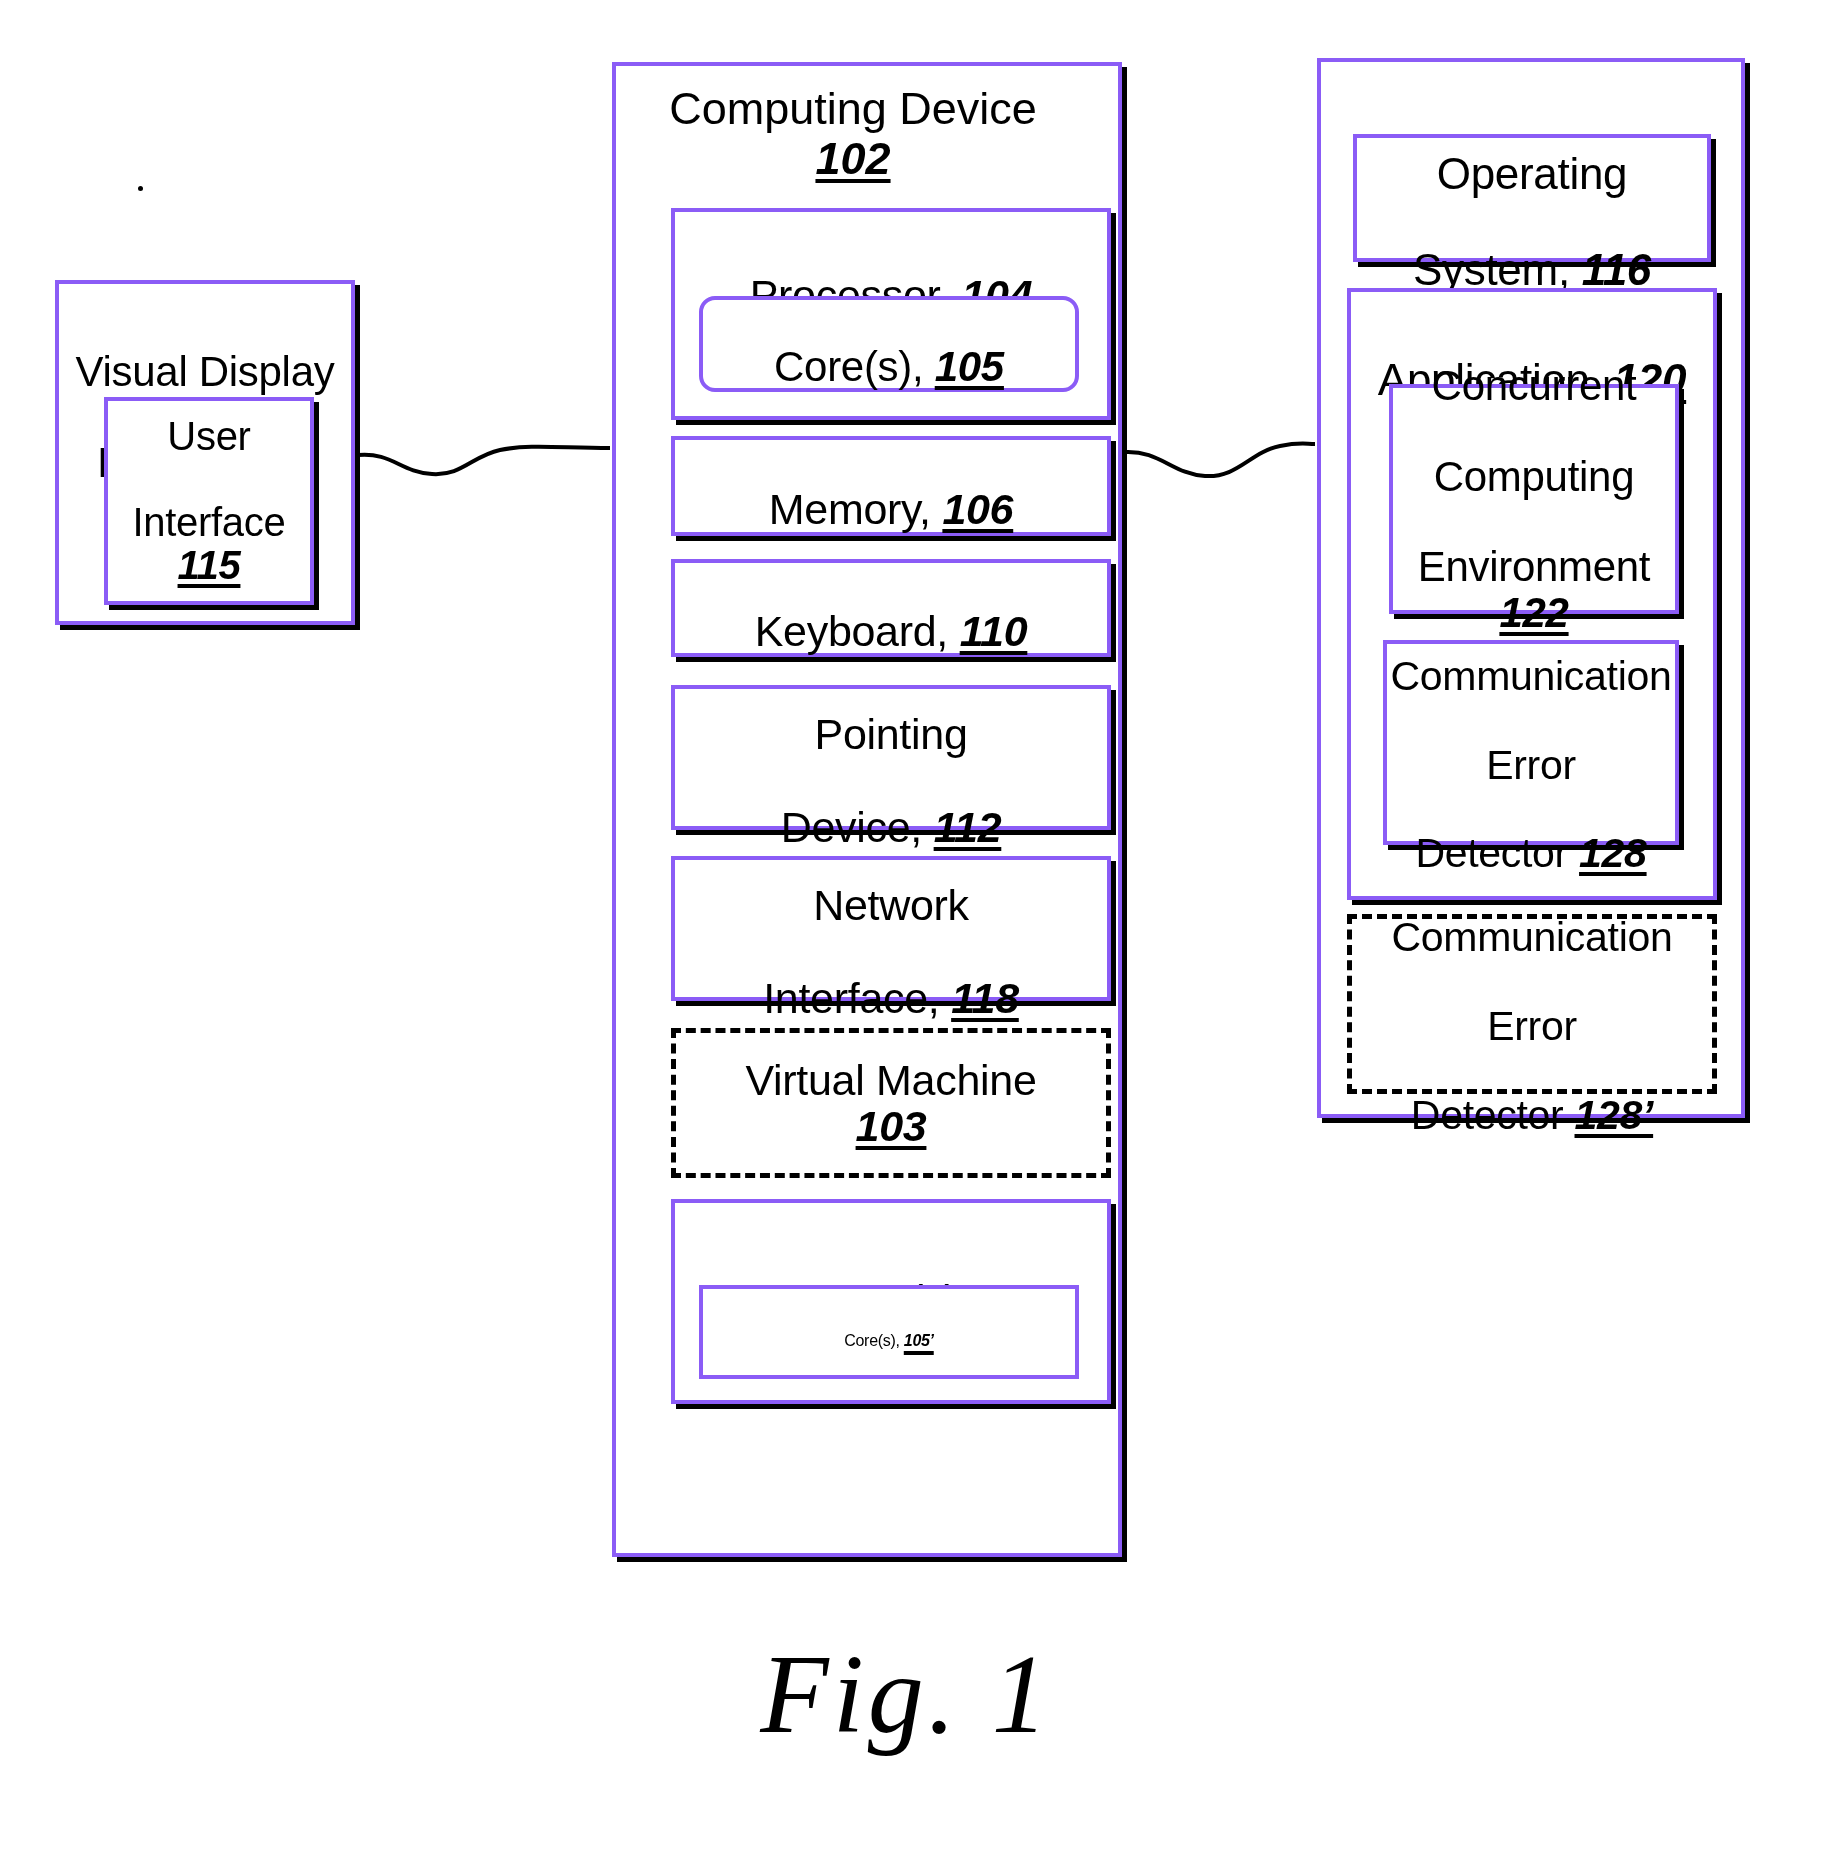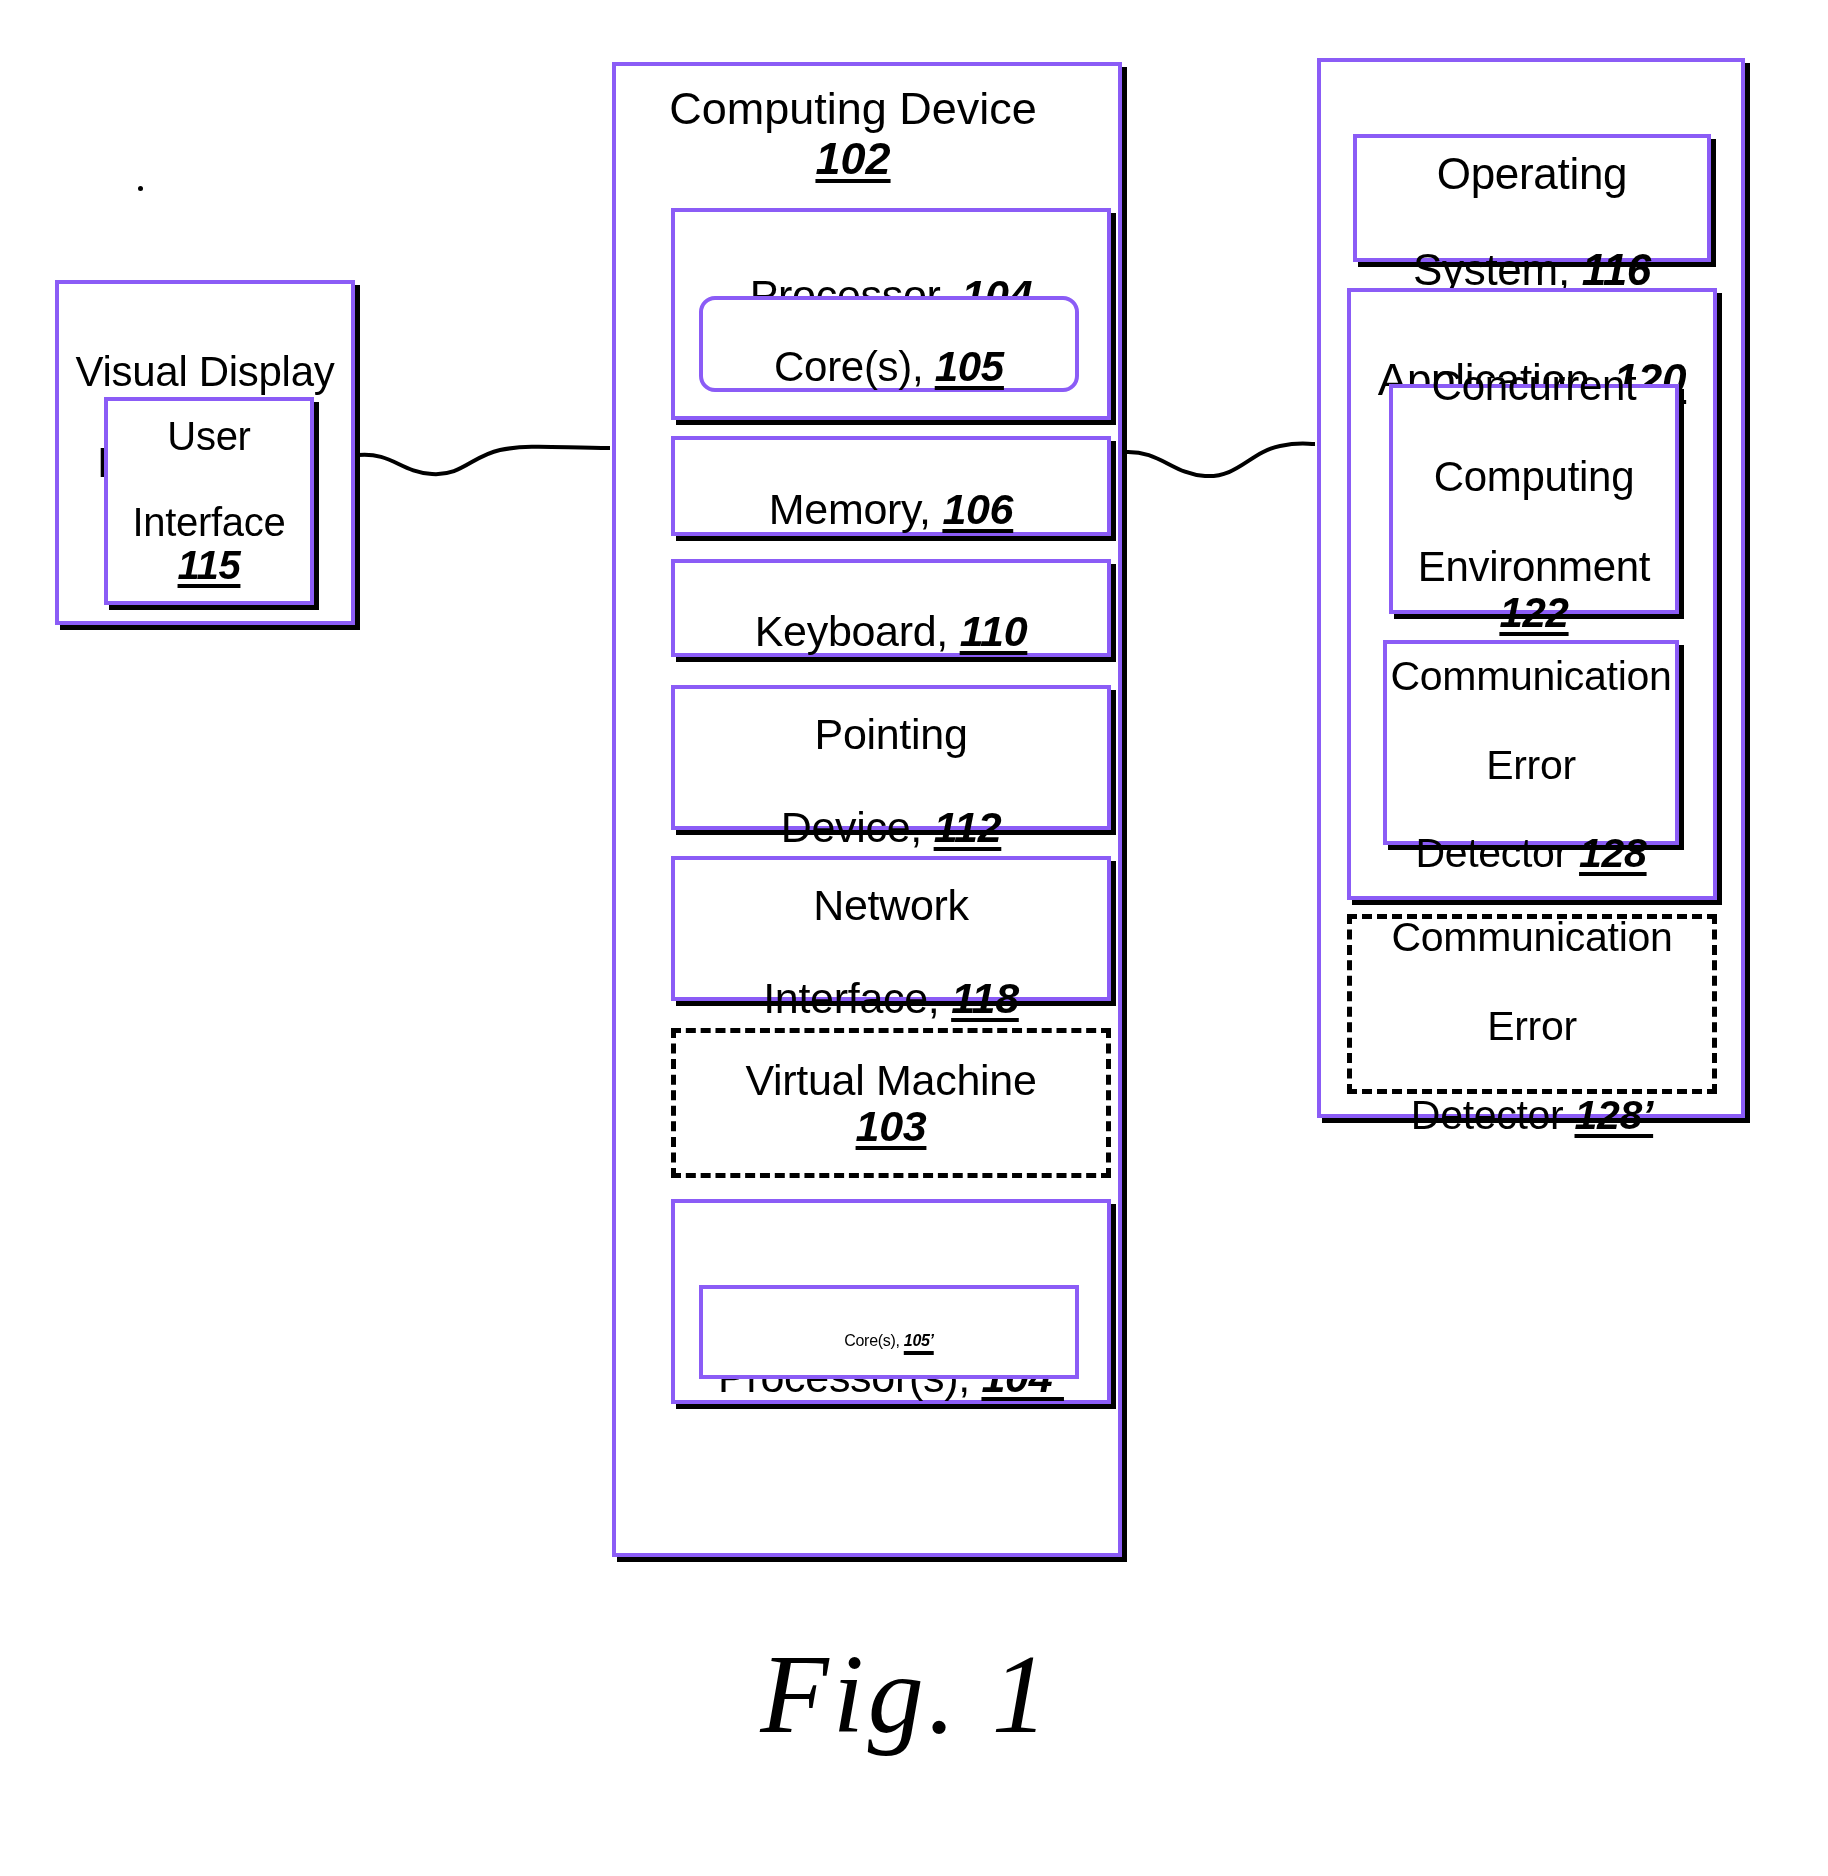--- a/index.html
+++ b/index.html
@@ -109,21 +109,21 @@
     box-shadow: none;
     border-radius: 16px;
   }
   #core > .lbl { font-size: 42px; }
 
   #mem  { top: 370px; height: 100px; }
   #kbd  { top: 493px; height: 98px; }
   #point{ top: 619px; height: 145px; }
   #net  { top: 790px; height: 145px; }
   #vm   { top: 962px; height: 150px; }
-  #proc2{ top: 1133px; height: 205px; align-items: center; justify-content: flex-end; padding-top: 28px;}
+  #proc2{ top: 1133px; height: 205px; align-items: center; justify-content: flex-start; padding-top: 28px;}
   #core2{
     position: absolute;
     left: 24px; top: 82px; width: 380px; height: 94px;
     border-width: 4px; justify-content: center; box-shadow: none;
   }
   .inner > .lbl { font-size: 43px; }
 
   
   #storage {
     left: 1317px; top: 58px; width: 428px; height: 1060px;

